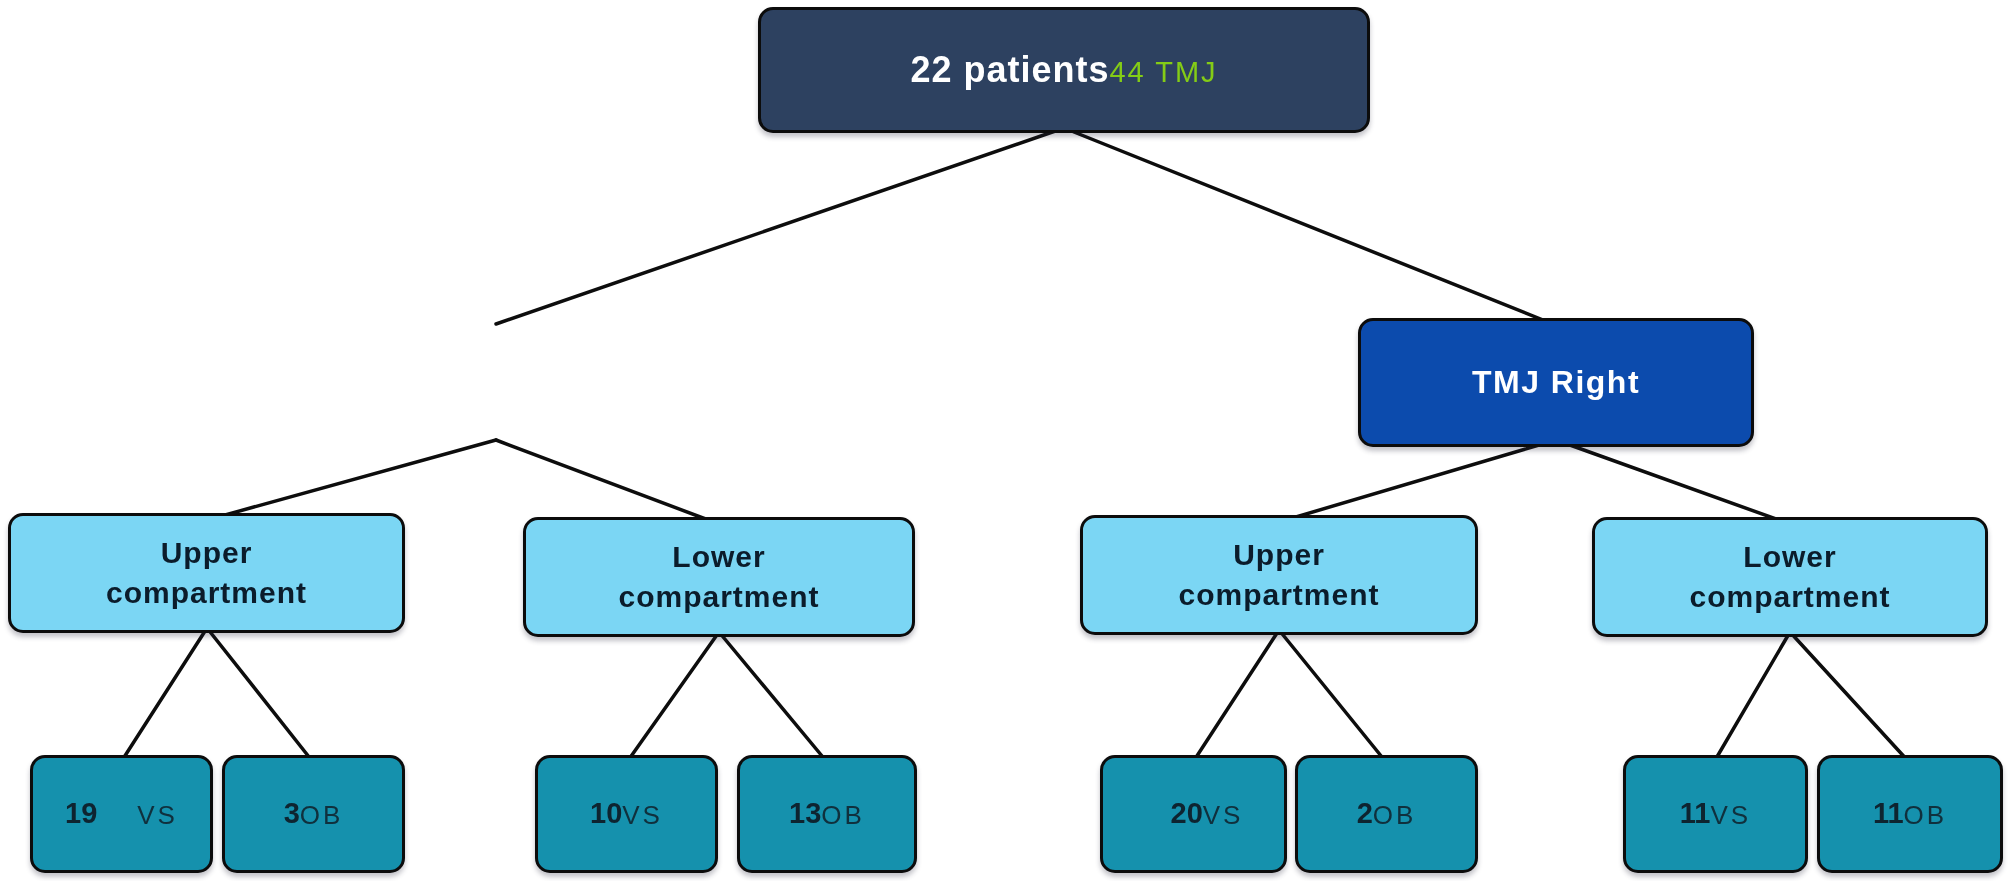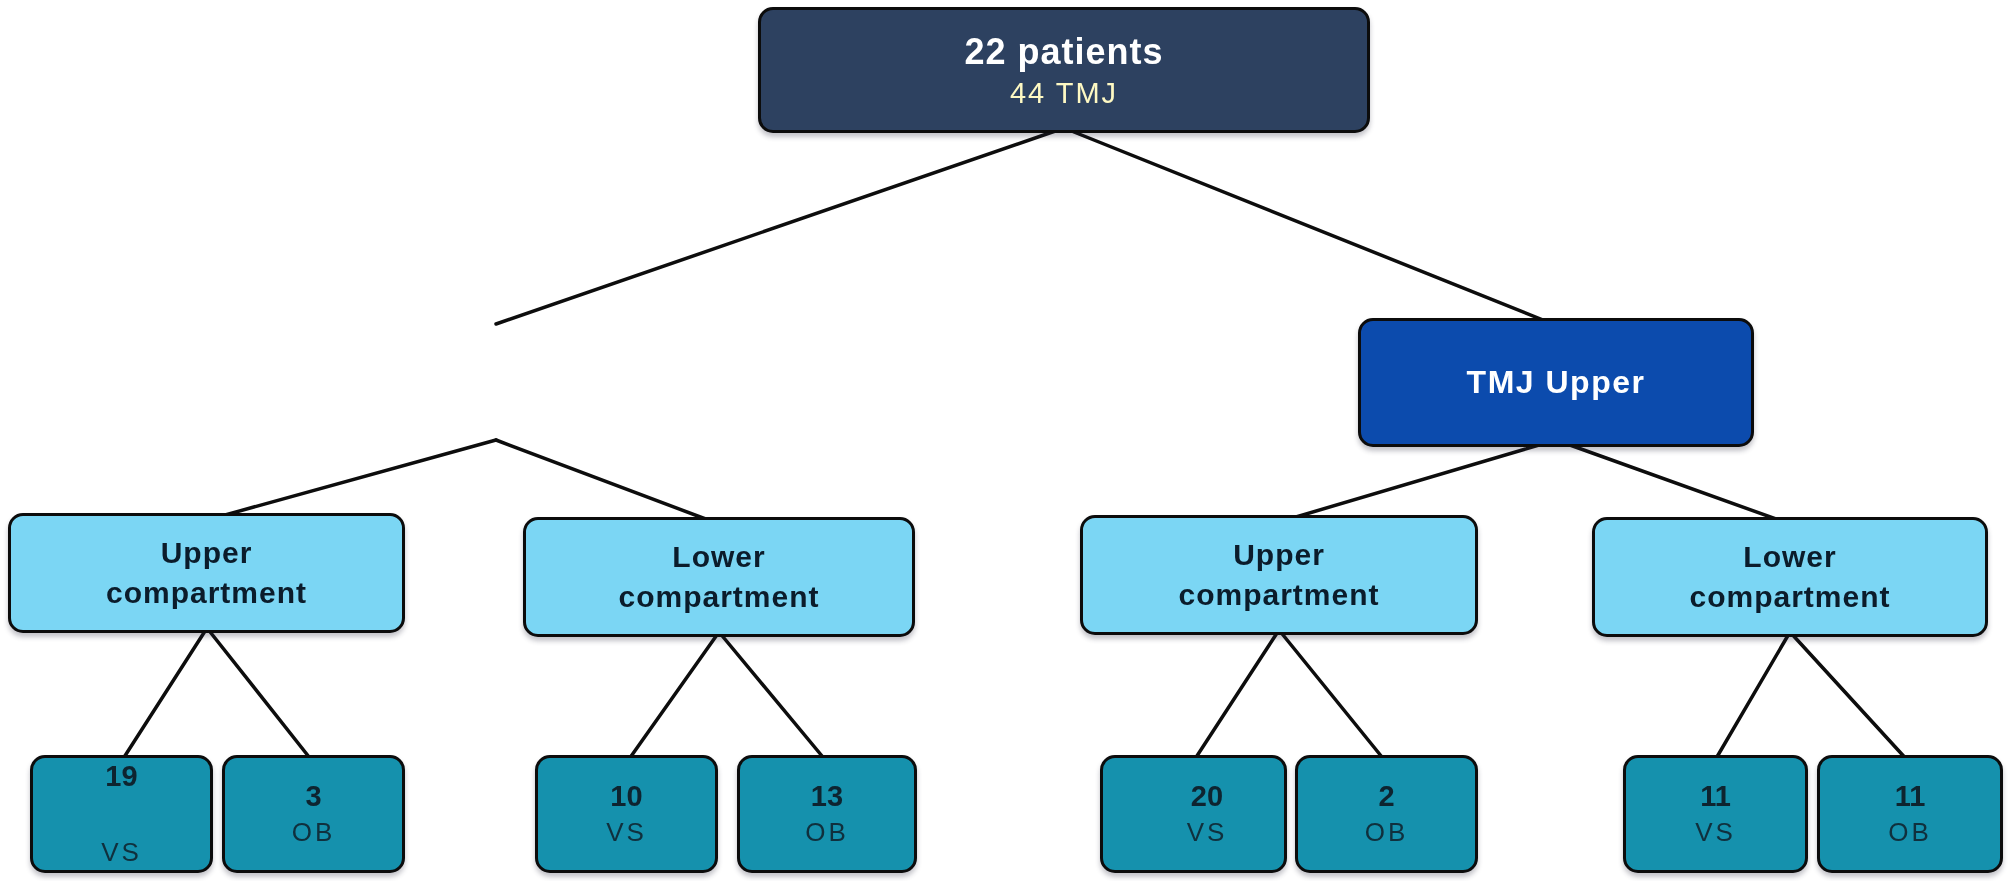--- a/index.html
+++ b/index.html
@@ -26,21 +26,21 @@
     stroke: #0d0d0d;
     stroke-width: 3.5;
     stroke-linecap: round;
   }
   .node {
     position: absolute;
     box-sizing: border-box;
     border: 3.5px solid #0c0c0c;
     border-radius: 15px;
     display: flex;
-    flex-direction: column;
+    flex-direction: row;
     align-items: center;
     justify-content: center;
     text-align: center;
     z-index: 1;
     box-shadow: 0 4px 5px rgba(40, 40, 60, 0.28);
   }
   
   .node.root {
     left: 758px; top: 7px; width: 612px; height: 126px;
     background: #2d4160;
@@ -50,21 +50,21 @@
     font-size: 36px;
     font-weight: bold;
     letter-spacing: 1px;
     line-height: 1.2;
   }
   .root .subtitle {
     font-size: 29px;
     font-weight: normal;
     letter-spacing: 2px;
     margin-top: 4px;
-    color: #fef9c3;
+    color: #84cc16;
     text-align: right;
   }
   
   .node.branch {
     background: #0c4bad;
     color: #ffffff;
     font-size: 32px;
     font-weight: bold;
     letter-spacing: 1.5px;
   }
@@ -140,21 +140,21 @@
     <line x1="1790" y1="632" x2="1714" y2="762"></line>
     <line x1="1790" y1="632" x2="1909" y2="762"></line>
   </svg>
 
   <div class="node root" id="root">
     <div class="title">22 patients</div>
     <div class="subtitle">44 TMJ</div>
   </div>
 
   <div class="node branch" id="tmj-left">
-    <span>TMJ Upper</span>
+    <span>TMJ Right</span>
   </div>
 
   <div class="node comp" id="comp-ru">
     <span class="comp-label">Upper compartment</span>
   </div>
   <div class="node comp" id="comp-rl">
     <span class="comp-label">Lower compartment</span>
   </div>
   <div class="node comp" id="comp-lu">
     <span class="comp-label">Upper compartment</span>

